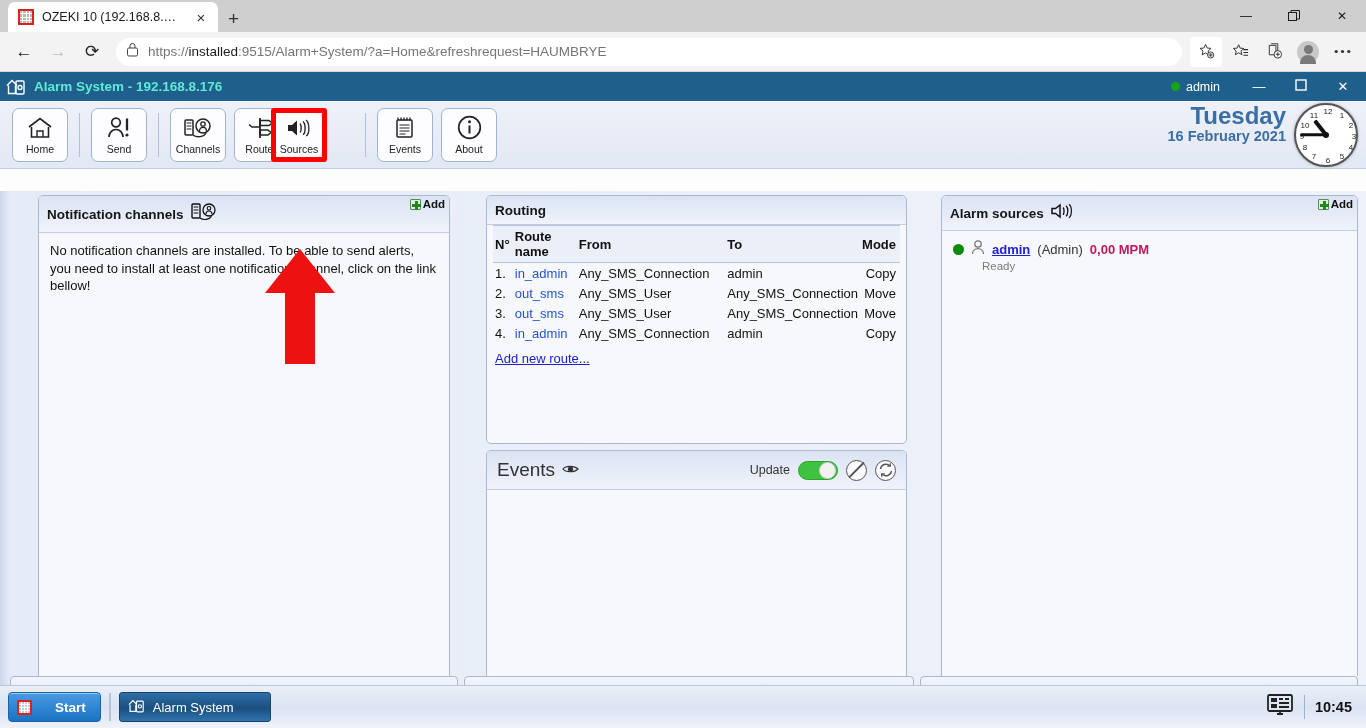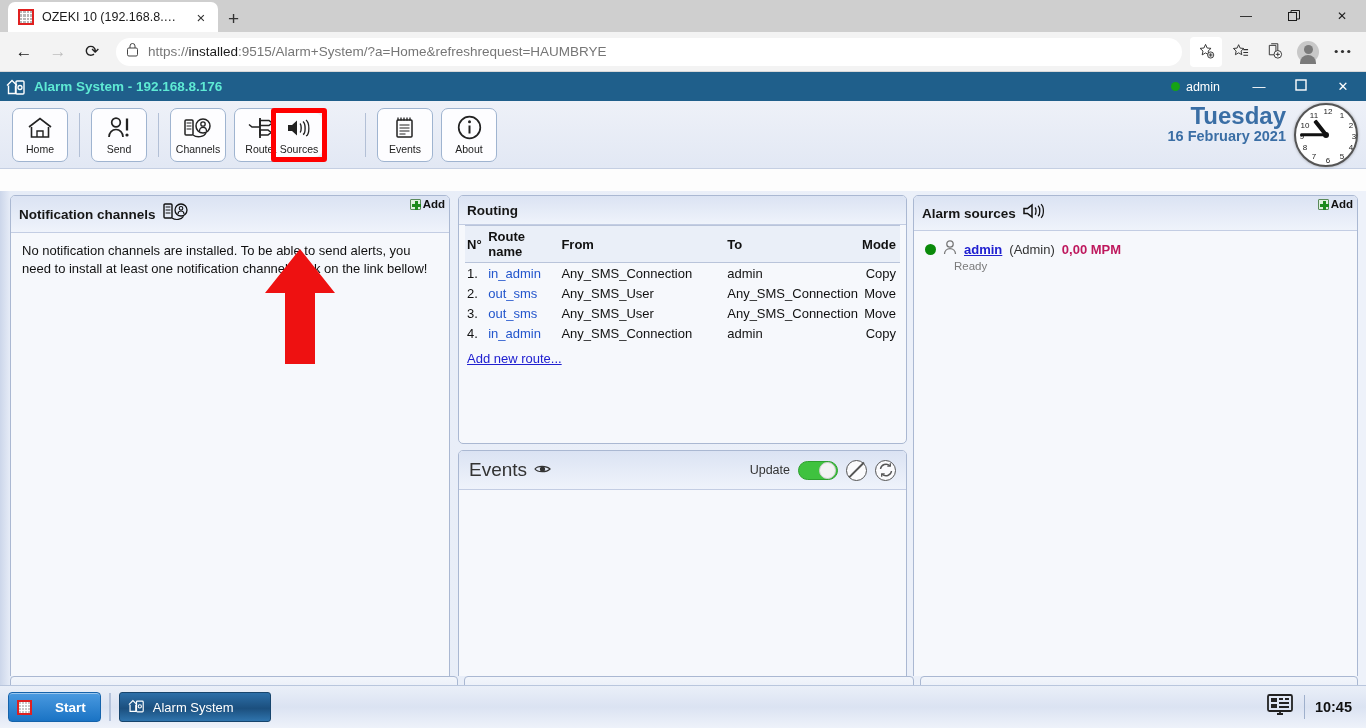--- a/index.html
+++ b/index.html
@@ -126,21 +126,21 @@
     background: linear-gradient(90deg, #ccd6ea 0px, #e6ecf7 10px, #eef2fa 100%);
     display: flex; padding: 0;
   }
   .col { display: flex; flex-direction: column; }
   .col-left  { width: 455px; padding: 4px 5px 4px 10px; }
   .col-mid   { width: 455px; padding: 4px 3px; }
   .col-right { width: 456px; padding: 4px 8px 4px 3px; }
 
   .panel {
     background: #f6f8fc; border: 1px solid #aab8d2; border-radius: 5px;
-    display: flex; flex-direction: column; position: relative;
+    display: flex; flex-direction: column; position: relative; margin-left: 28px;
   }
   .panel-header {
     background: linear-gradient(180deg, #dbe3f3 0%, #eff3fb 100%);
     border-bottom: 1px solid #c3cde3; border-radius: 4px 4px 0 0;
     padding: 6px 8px; display: flex; align-items: center; gap: 7px; min-height: 29px;
   }
   .panel-title { font-size: 13.5px; font-weight: bold; color: #161616; }
   .panel-title.light { font-weight: normal; font-size: 19px; color: #333; }
   .add-corner {
     position: absolute; right: 4px; top: 2px; display: flex; align-items: center; gap: 2px;

